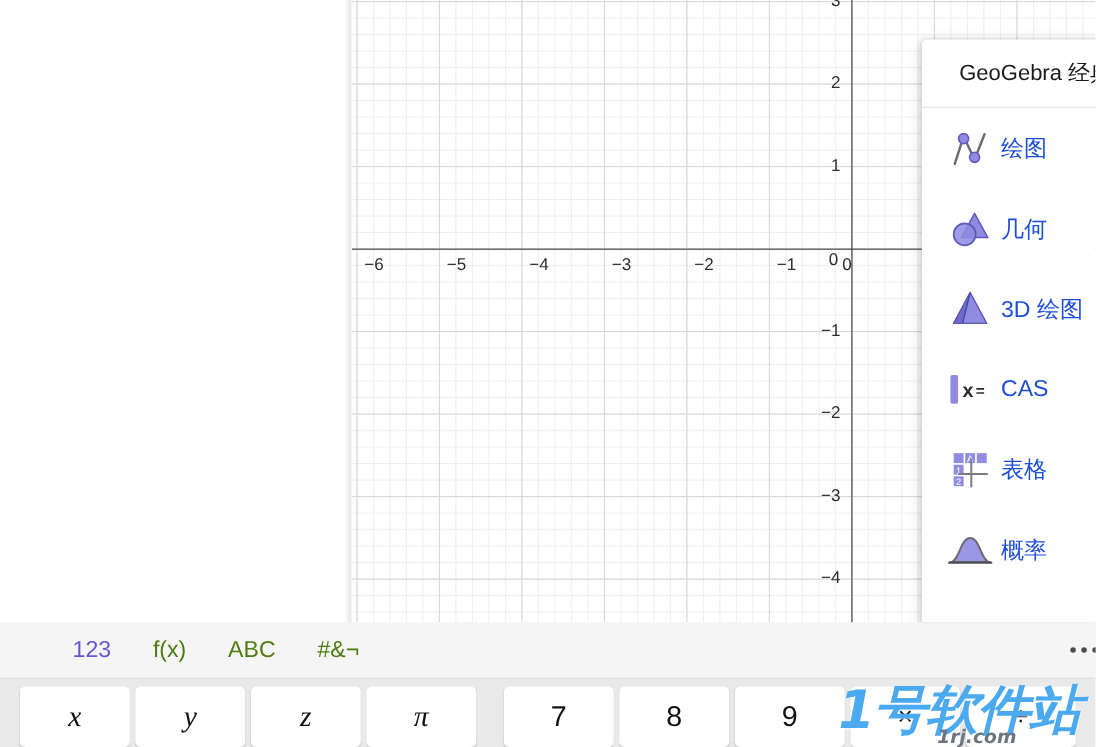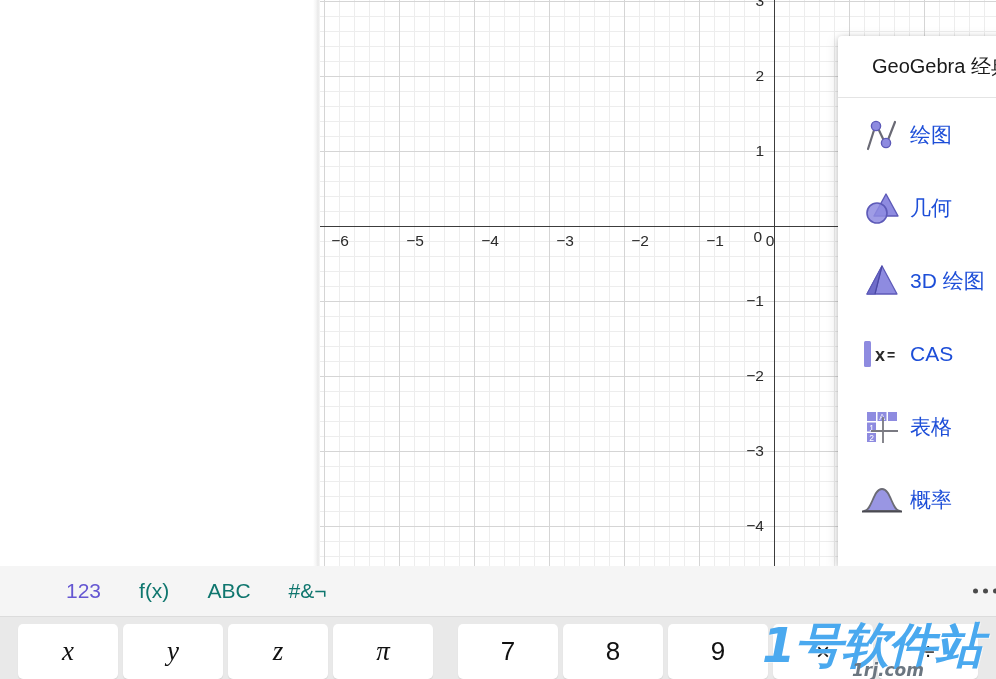--- a/index.html
+++ b/index.html
@@ -47,21 +47,21 @@
       border-bottom:1px solid #e4e4e4;padding-left:34px;box-sizing:border-box;}
   #app-picker-header span{font-size:20px;color:#1a1a1a;white-space:nowrap;}
   .picker-item{height:73px;display:flex;align-items:center;padding-left:16px;box-sizing:border-box;cursor:pointer;}
   .picker-item .pi-icon{width:56px;flex:0 0 56px;display:flex;align-items:center;justify-content:center;}
   .picker-item .pi-label{font-size:21px;color:#1d4ed8;white-space:nowrap;}
 
   
   #keyboard{position:absolute;left:0;top:566px;width:996px;height:113px;background:#e9e9e9;}
   #kb-tabs{position:absolute;left:0;top:0;width:996px;height:50px;background:#f5f5f5;
       border-bottom:1px solid #dcdcdc;display:flex;align-items:center;padding-left:28px;}
-  .kb-tab{font-size:21px;color:#0f766e;margin-left:38px;cursor:pointer;white-space:nowrap;}
+  .kb-tab{font-size:21px;color:#4d7c0f;margin-left:38px;cursor:pointer;white-space:nowrap;}
   .kb-tab.active{color:#6557d2;}
   #kb-more{position:absolute;right:26px;top:50%;transform:translateY(-50%);
       display:flex;gap:5px;align-items:center;cursor:pointer;}
   #kb-more i{width:5px;height:5px;border-radius:50%;background:#4a4a4a;display:block;}
 
   #kb-keys{position:absolute;left:0;top:51px;width:996px;height:62px;}
   .kb-key{position:absolute;top:7px;height:55px;background:#ffffff;border-radius:5px;
       box-shadow:0 1px 1px rgba(0,0,0,.10);
       display:flex;align-items:center;justify-content:center;
       font-size:25px;color:#111;cursor:pointer;user-select:none;}

